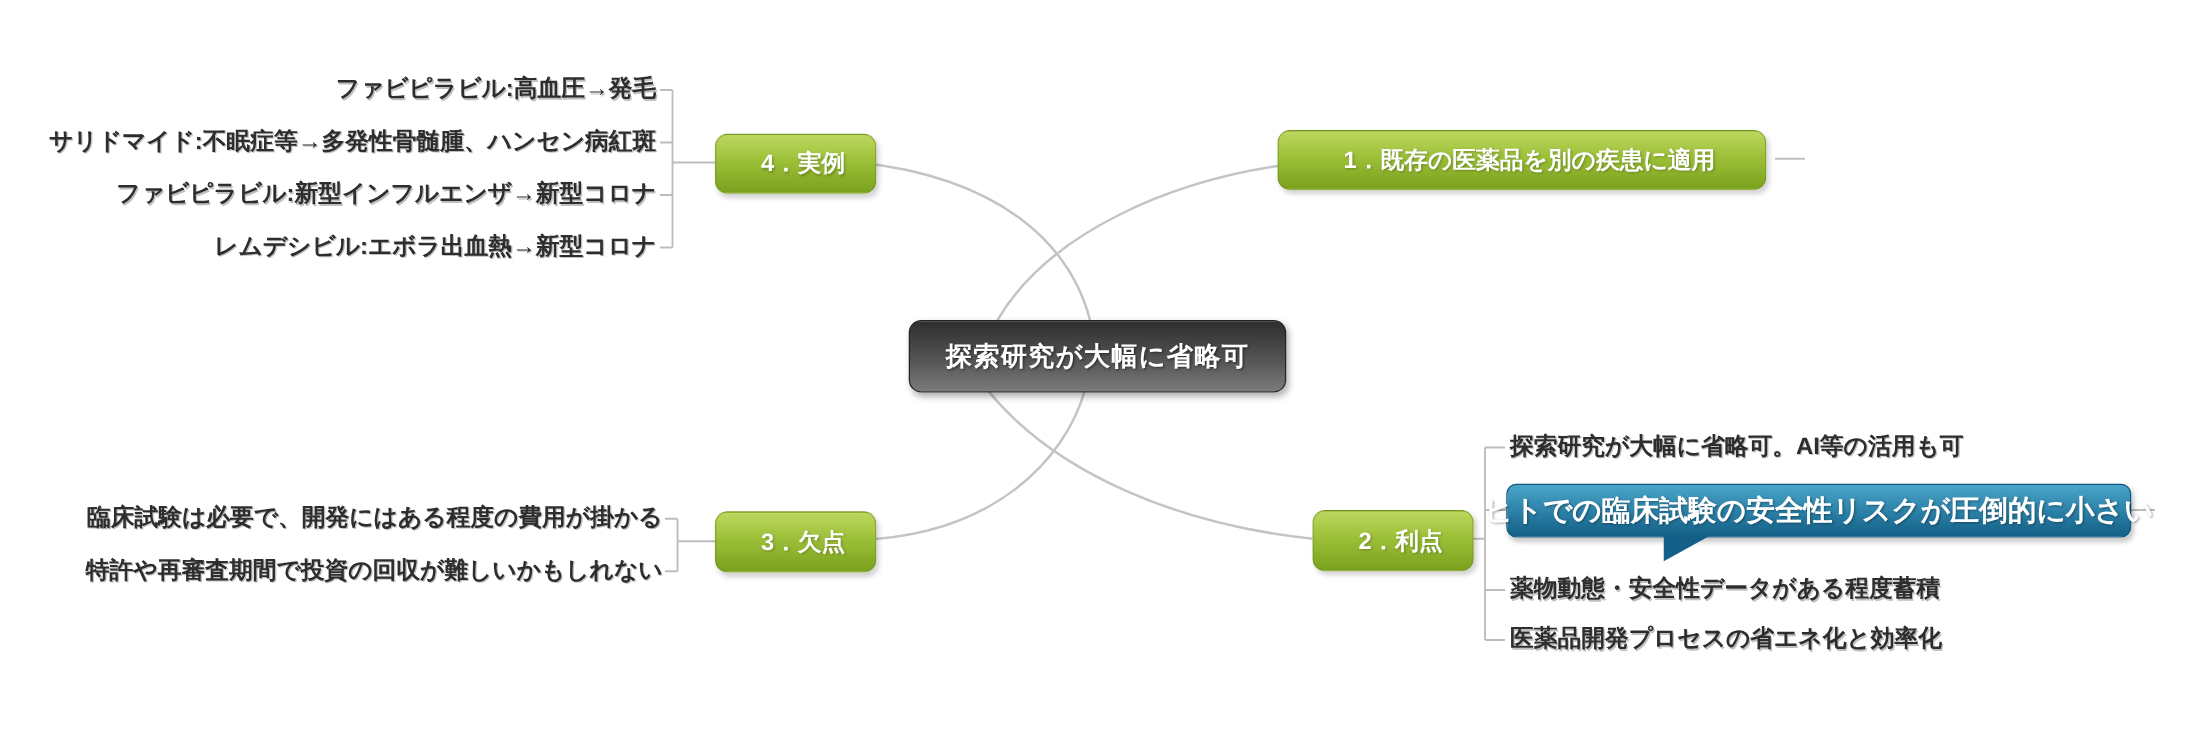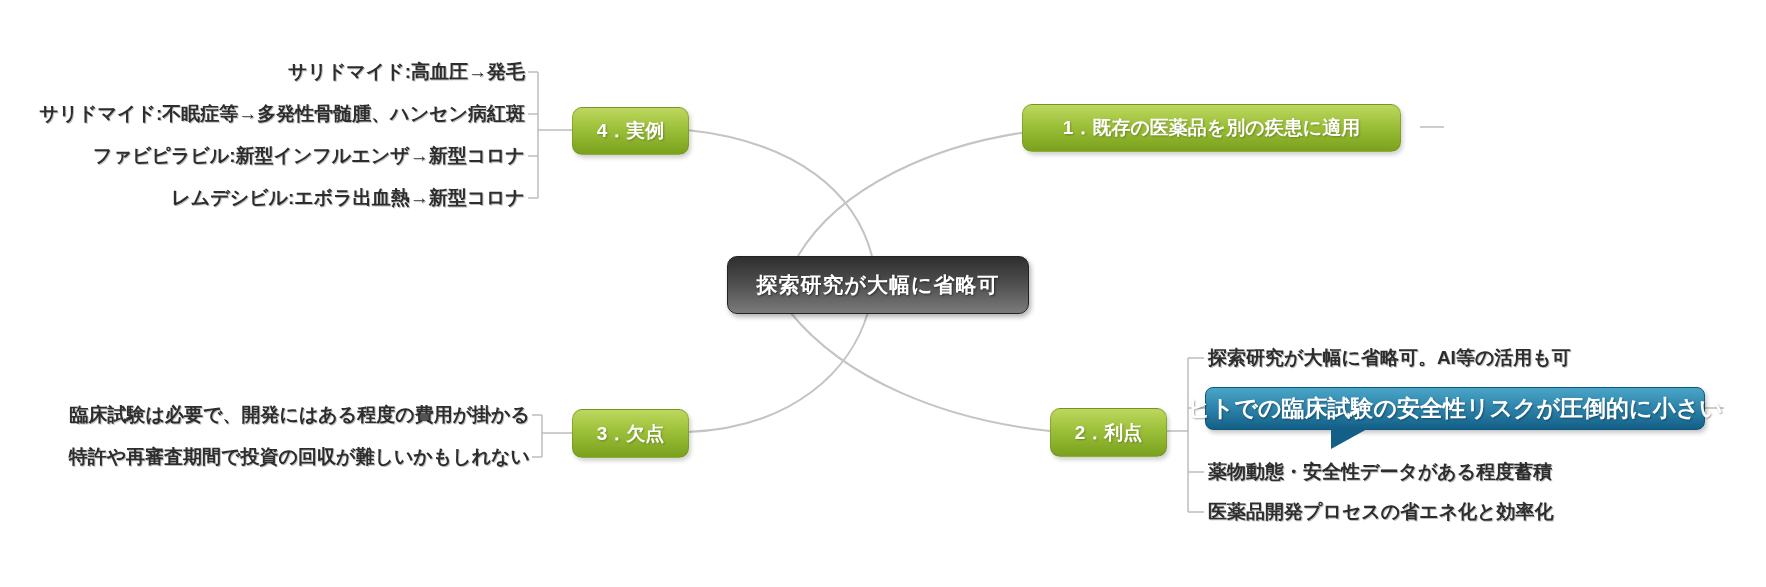--- a/index.html
+++ b/index.html
@@ -12,21 +12,21 @@
   .bracket { fill:none; stroke:var(--bracket,#bdbdbd); stroke-width:1.5; }
 
   .node {
     position:absolute; display:flex; align-items:center; justify-content:center;
     border-radius:10px; color:#ffffff; font-weight:bold; white-space:nowrap;
   }
   .topic {
     background:linear-gradient(180deg, var(--topic-green-top,#bdd75f) 0%, #9cc038 45%, var(--topic-green-bottom,#7aa11e) 100%);
     border:1px solid rgba(110,140,30,.55);
     box-shadow:2px 3px 4px rgba(0,0,0,.18);
-    font-size:19px; text-shadow:1px 1px 2px rgba(0,0,0,.25);
+    font-size:19px; text-shadow:1px 1px 2px rgba(0,0,0,.25);padding-left:12px;
   }
   .central {
     background:linear-gradient(180deg, var(--central-top,#2e2e2e) 0%, #545454 55%, var(--central-bottom,#7b7b7b) 100%);
     border:1px solid #232323;
     box-shadow:2px 3px 5px rgba(0,0,0,.3);
     font-size:21px; letter-spacing:1px;
     text-shadow:1px 1px 2px rgba(0,0,0,.5);
   }
   .subtopic {
     position:absolute; font-size:19px; font-weight:bold; line-height:24px;
@@ -77,21 +77,21 @@
   </div>
 
   <div class="node topic" style="left:572px; top:409px; width:115px; height:47px;">
     <span>3．欠点</span>
   </div>
 
   <div class="node topic" style="left:1050px; top:408px; width:115px; height:47px;">
     <span>2．利点</span>
   </div>
 
-  <div class="subtopic" style="right:1241px; top:60px;">サリドマイド:高血圧→発毛</div>
+  <div class="subtopic" style="right:1241px; top:60px;">ファビピラビル:高血圧→発毛</div>
   <div class="subtopic" style="right:1241px; top:102px;">サリドマイド:不眠症等→多発性骨髄腫、ハンセン病紅斑</div>
   <div class="subtopic" style="right:1241px; top:144px;">ファビピラビル:新型インフルエンザ→新型コロナ</div>
   <div class="subtopic" style="right:1241px; top:186px;">レムデシビル:エボラ出血熱→新型コロナ</div>
 
   <div class="subtopic" style="right:1236px; top:403px;">臨床試験は必要で、開発にはある程度の費用が掛かる</div>
   <div class="subtopic" style="right:1236px; top:445px;">特許や再審査期間で投資の回収が難しいかもしれない</div>
 
   <div class="subtopic" style="left:1208px; top:346px;">探索研究が大幅に省略可。AI等の活用も可</div>
 
   <div class="callout" style="left:1205px; top:387px; width:498px; height:41px;">

